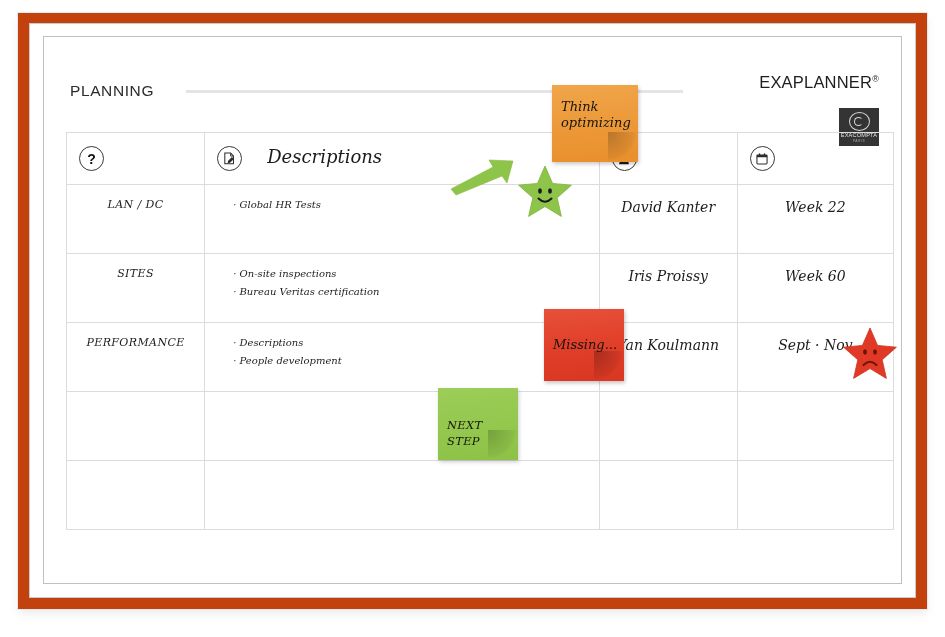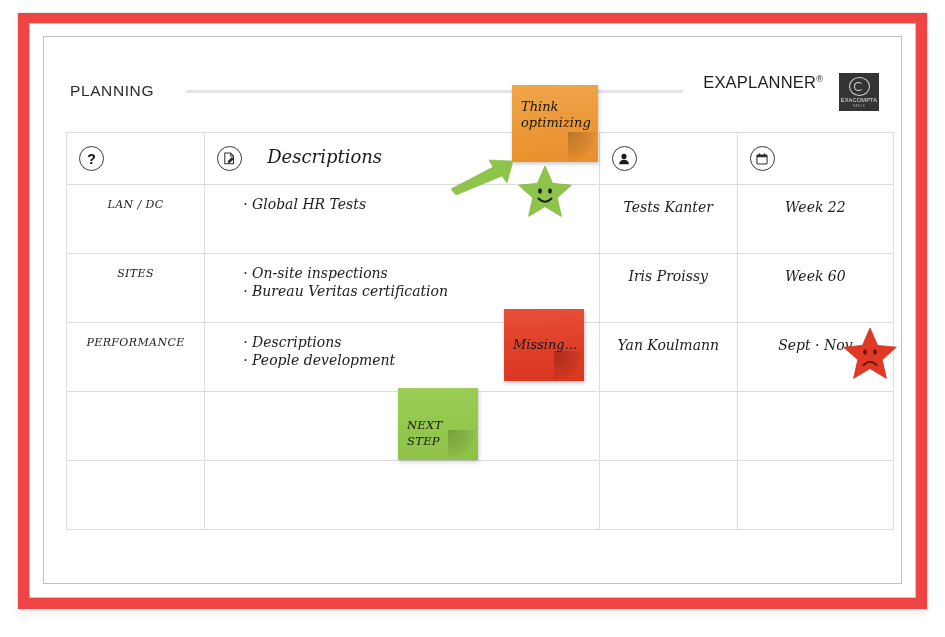--- a/index.html
+++ b/index.html
@@ -14,21 +14,21 @@
     overflow: hidden;
   }
 
   
   #board-frame {
     position: absolute;
     left: 17px;
     top: 12px;
     width: 911px;
     height: 598px;
-    background: #ef4444;
+    background: #c2410c;
     border: 1px solid #e9e9ec;
     box-shadow: 0 5px 9px -2px rgba(120,120,130,0.16);
     box-sizing: border-box;
     text-decoration: underline;
   }
   #board-frame-inner {
     position: absolute;
     left: 11px;
     top: 10px;
     right: 11px;
@@ -80,22 +80,23 @@
     top: 53px;
     width: 497px;
     height: 3px;
     background: #e4e4e6;
   }
   #brand-block {
     position: absolute;
     right: 22px;
     top: 36px;
     display: flex;
-    align-items: flex-start;
+    align-items: flex-end;
     gap: 16px;
+    flex-direction: column;
   }
   #brand-name {
     font-size: 16.5px;
     color: #1d1d1d;
     letter-spacing: 0.2px;
     font-family: "Liberation Sans", sans-serif;
   }
   #brand-name sup { font-size: 9px; vertical-align: super; }
   #brand-logo {
     width: 40px;
@@ -196,23 +197,23 @@
   .topic-text {
     position: absolute;
     left: 0; right: 0;
     top: 13px;
     text-align: center;
     font-size: 11px;
     letter-spacing: 0.4px;
   }
   .desc-list {
     position: absolute;
-    left: 38px;
+    left: 28px;
     top: 11px;
-    font-size: 14px;
+    font-size: 10px;
     line-height: 17.5px;
   }
   .owner-text, .date-text {
     position: absolute;
     left: 0; right: 0;
     top: 14px;
     text-align: center;
     font-size: 14px;
   }
 
@@ -221,20 +222,21 @@
     position: absolute;
     left: 0; top: 0;
     width: 100%; height: 100%;
     pointer-events: none;
   }
   #stickers > * { pointer-events: auto; }
 
   .sticky {
     position: absolute;
     box-sizing: border-box;
+    margin-left: 40px;
   }
   .sticky .note-body {
     position: absolute;
     left: 0; top: 0; right: 0; bottom: 0;
   }
   .sticky .note-text {
     position: absolute;
     left: 9px;
     right: 7px;
     font-family: "DejaVu Serif", serif;
@@ -369,21 +371,21 @@
           <tr class="data-row">
             <td>
                 <div class="topic-text hand">LAN / DC</div>
               </td>
             <td>
                 <div class="desc-list hand">
                   <div>· Global HR Tests</div>
                 </div>
               </td>
             <td>
-                <div class="owner-text hand">Tests Kanter</div>
+                <div class="owner-text hand">David Kanter</div>
               </td>
             <td>
                 <div class="date-text hand">Week 22</div>
               </td>
           </tr>
 
 
           <tr class="data-row">
             <td>
                 <div class="topic-text hand">SITES</div>

